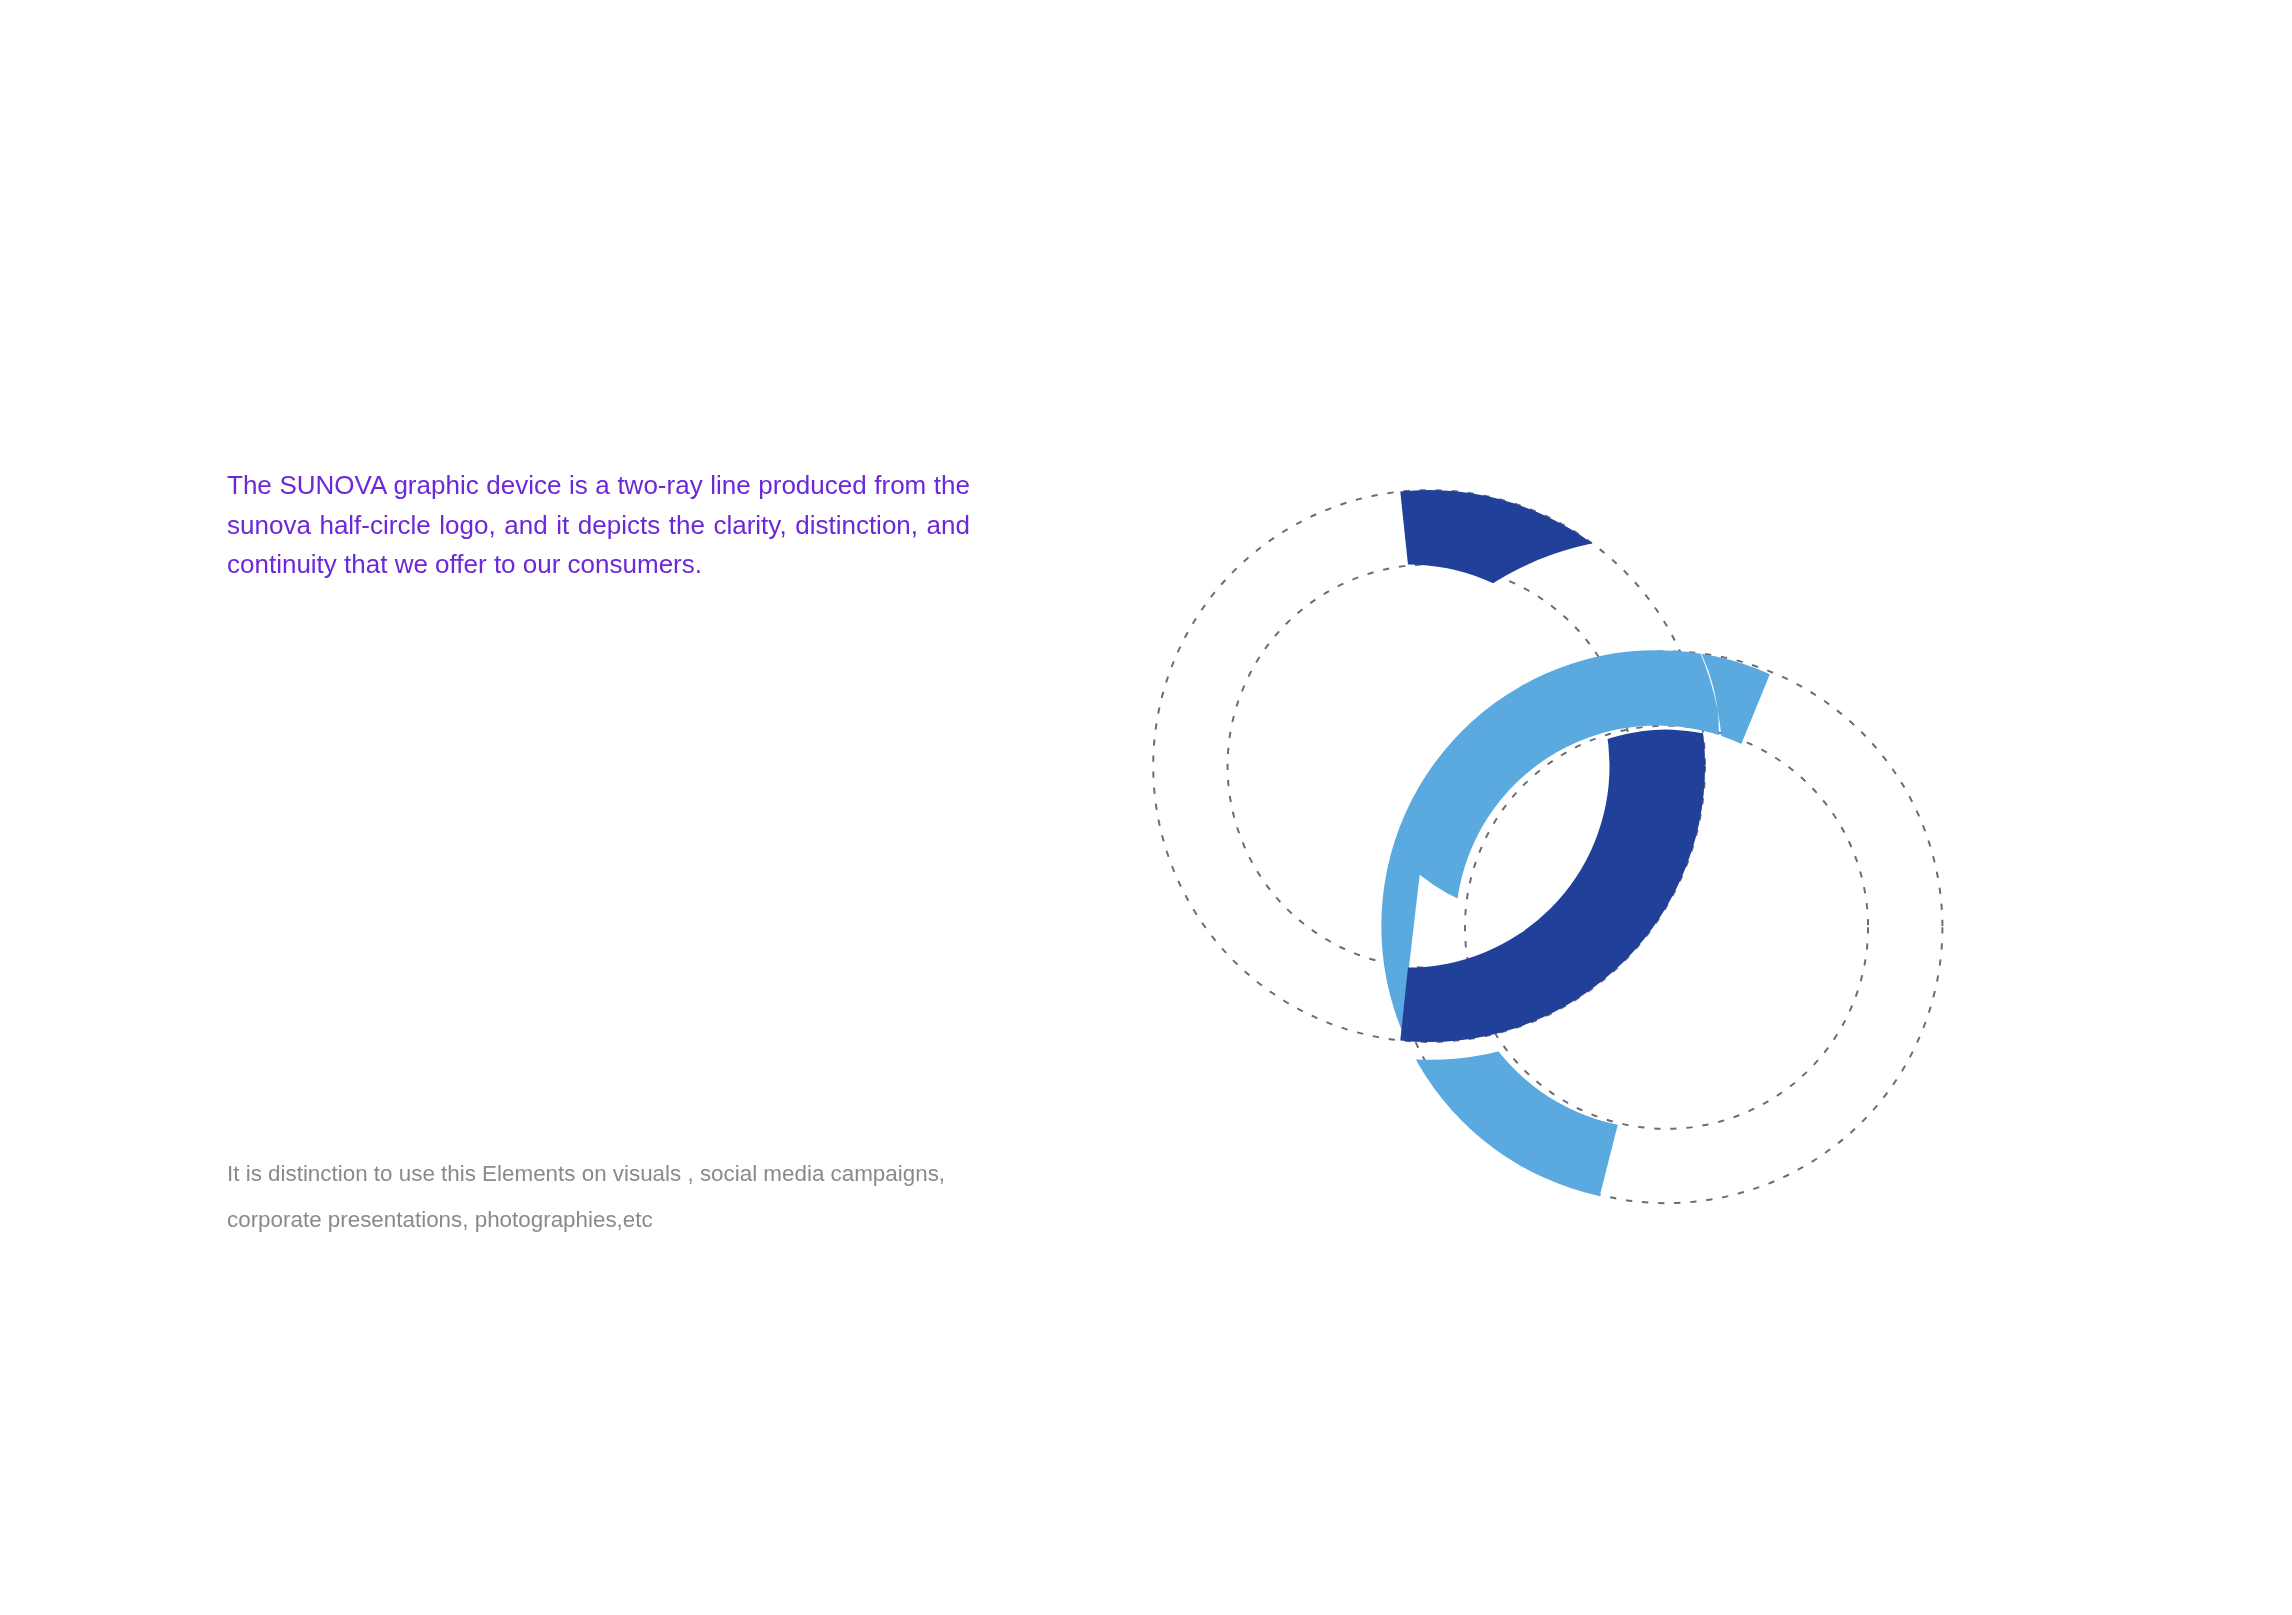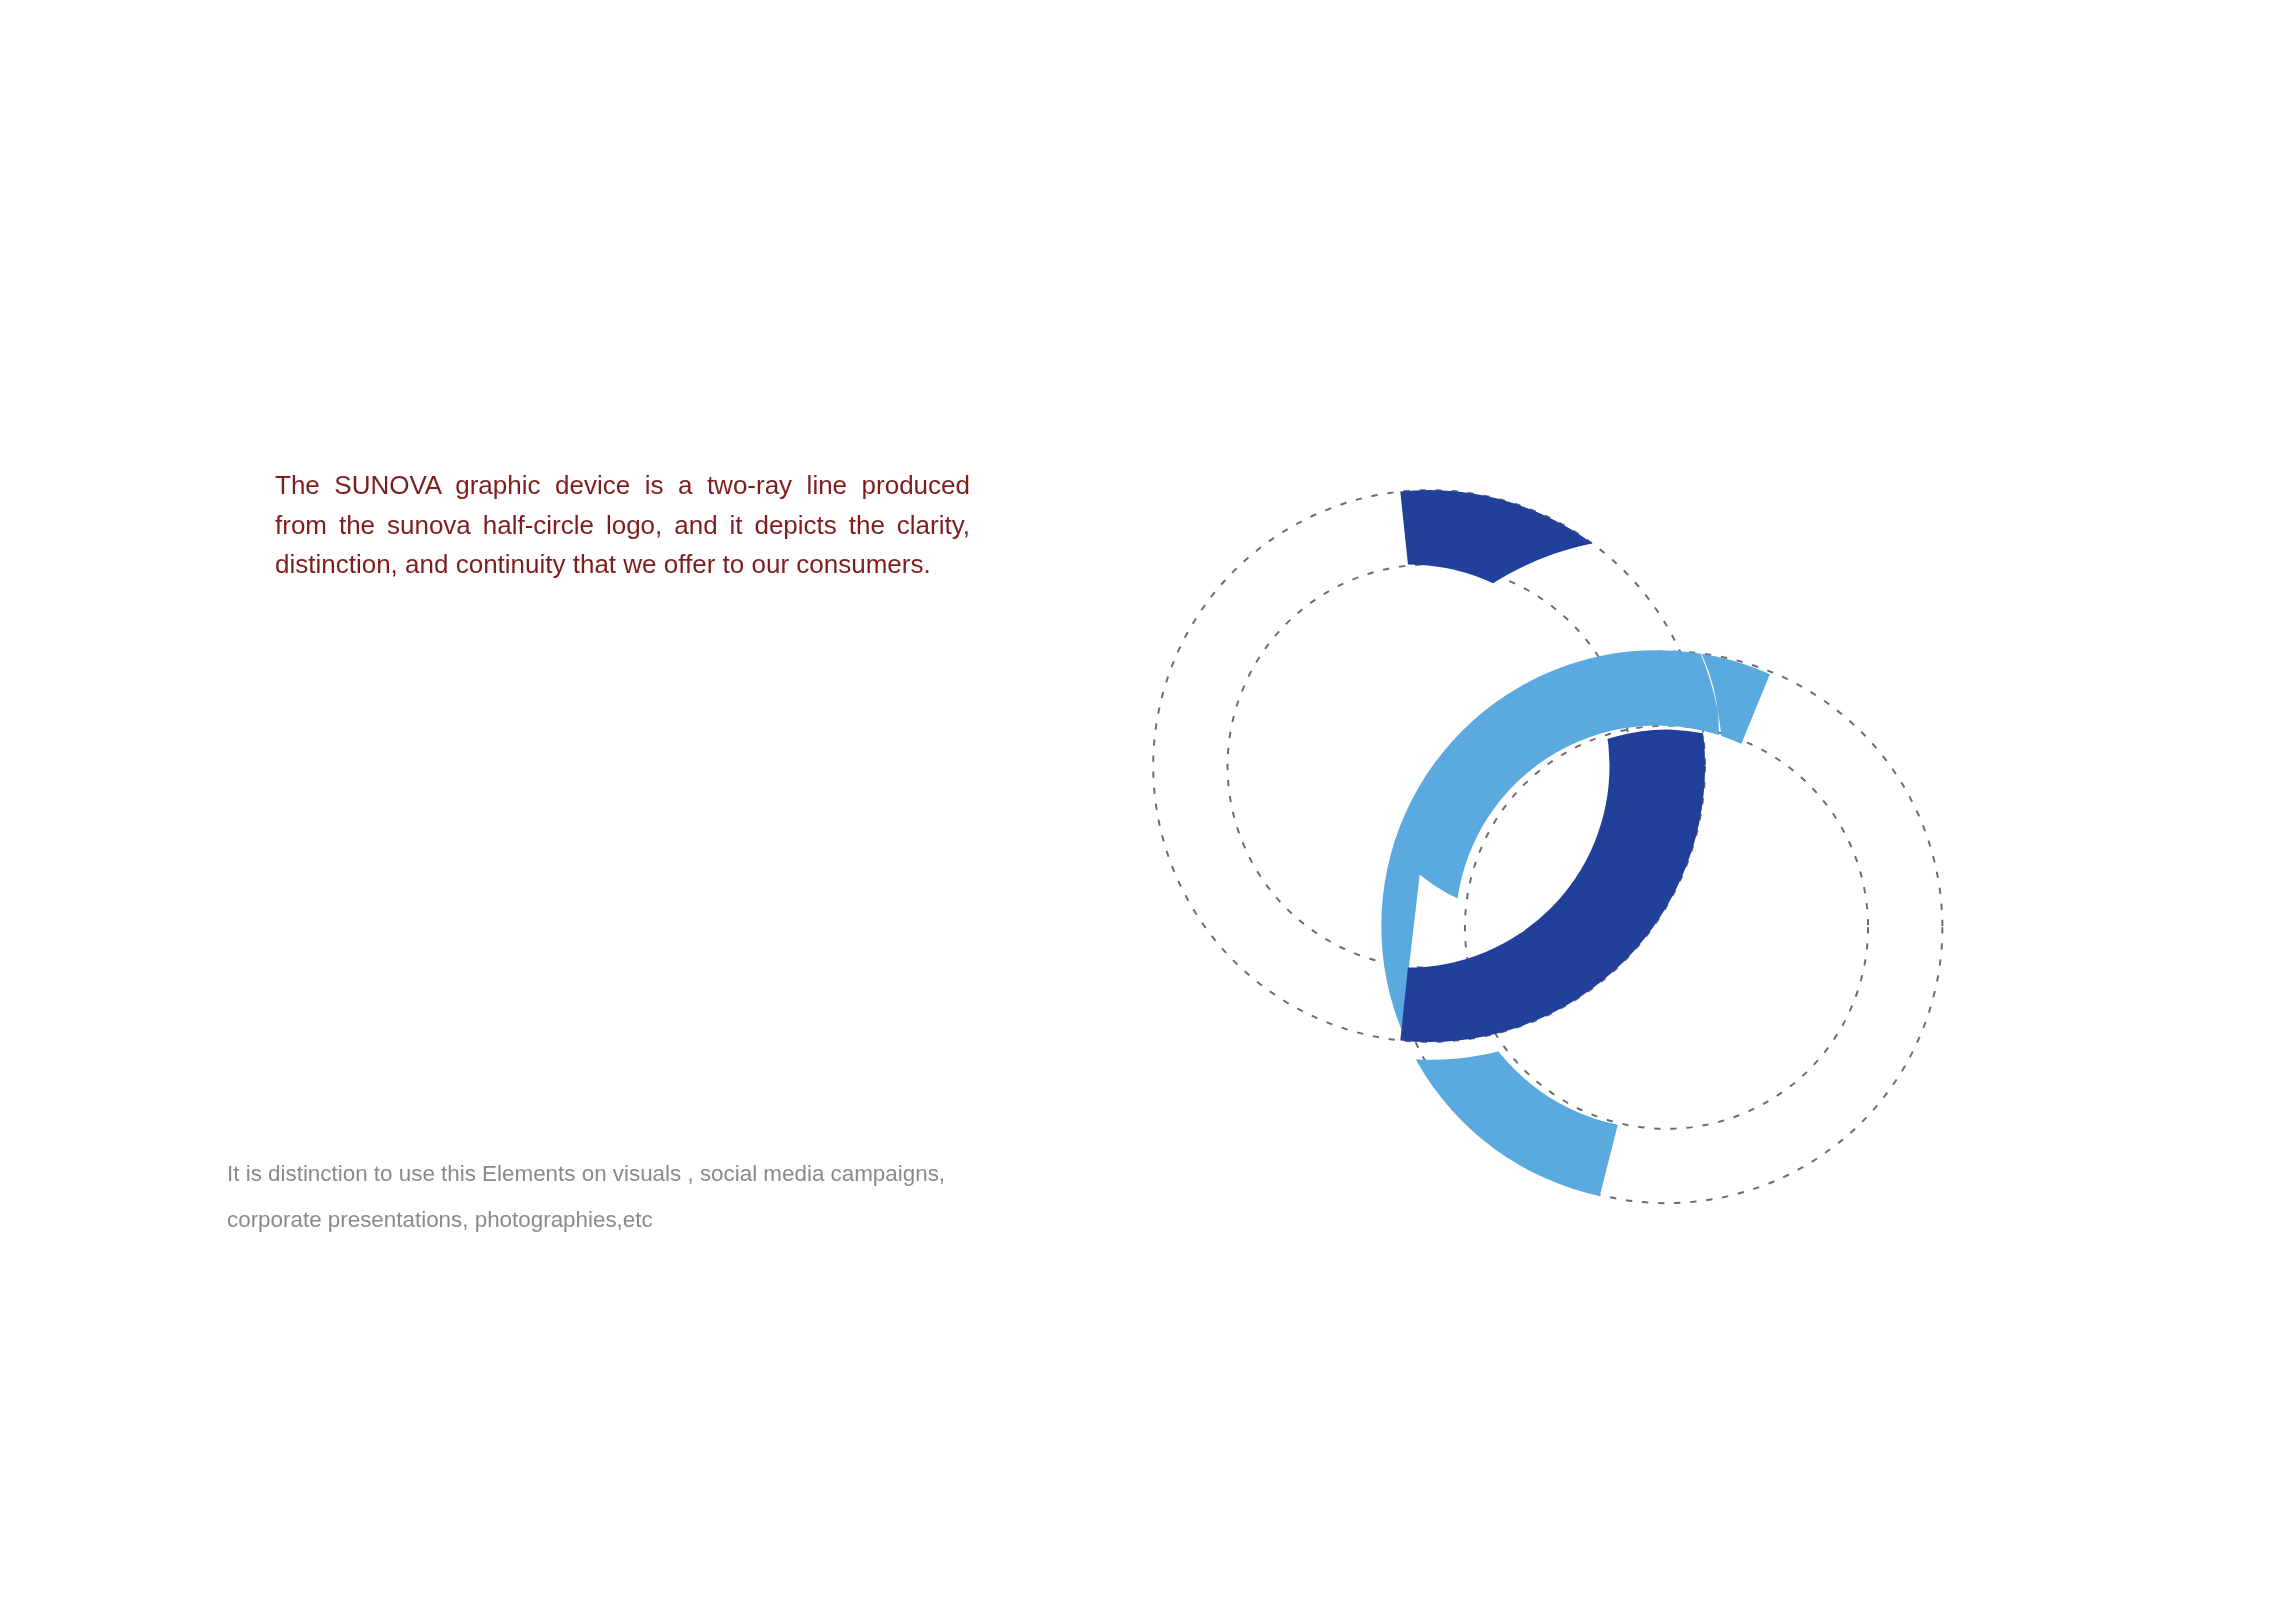--- a/index.html
+++ b/index.html
@@ -83,21 +83,21 @@
     stroke-dasharray: 7 11;
     stroke-linecap: butt;
   }
 </style>
 </head>
 <body>
 
 <div id="page" style="background: rgb(255, 255, 255);">
 
   <div id="text-column">
-    <p id="description" style="color: #7f1d1d; margin-left: 48px;">The SUNOVA graphic device is a two-ray line produced from the sunova half-circle logo, and it depicts the clarity, distinction, and continuity that we offer to our consumers.</p>
+    <p id="description" style="color: #6d28d9;">The SUNOVA graphic device is a two-ray line produced from the sunova half-circle logo, and it depicts the clarity, distinction, and continuity that we offer to our consumers.</p>
   </div>
 
   <p id="usage-note" style="color: rgb(138, 138, 138);">It is distinction to use this Elements on visuals , social media campaigns, corporate presentations, photographies,etc</p>
 
   <div id="graphic-device">
     <svg viewBox="0 0 1000 950" xmlns="http://www.w3.org/2000/svg">
 
       <g>
         <circle class="guide-circle" cx="355" cy="355" r="308" stroke="#6b6b78"></circle>
         <circle class="guide-circle" cx="355" cy="355" r="225" stroke="#6b6b78"></circle>

